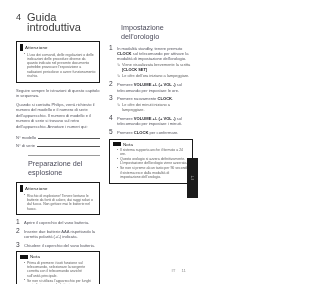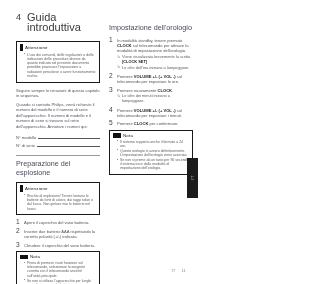--- a/index.html
+++ b/index.html
@@ -20,21 +20,21 @@
   .col{width:84px; flex:0 0 84px;}
 
   
   .chapter{display:flex; gap:6px; margin:2px 0 9px 0;}
   .chapter-num{font-size:9px; color:#3a3a3a;}
   .chapter-title{font-size:11px; line-height:10px; color:#3a3a3a;}
 
   
   .sec-head{
     font-size:7.2px; line-height:8.5px; color:#4a4a5a;
-    margin:0 0 5px 0;
+    margin:0 0 5px 12px;
     border-top:0.7px solid #9a9a9a; padding-top:4px;
   }
   .sec-head.first{border-top:none; padding-top:0;}
 
   
   .box{border:1.1px solid #1a1a1a; padding:2px 3px 3px 3px; margin:0 0 5px 0;}
   .box-head{display:flex; align-items:center; gap:2px; margin-bottom:1.5px;}
   .ico{flex:0 0 auto;}
   .ico-caution{width:3px;height:7px;background:#111;position:relative;}
   .ico-caution::after{content:"";position:absolute;left:0;top:0;width:3px;height:7px;

